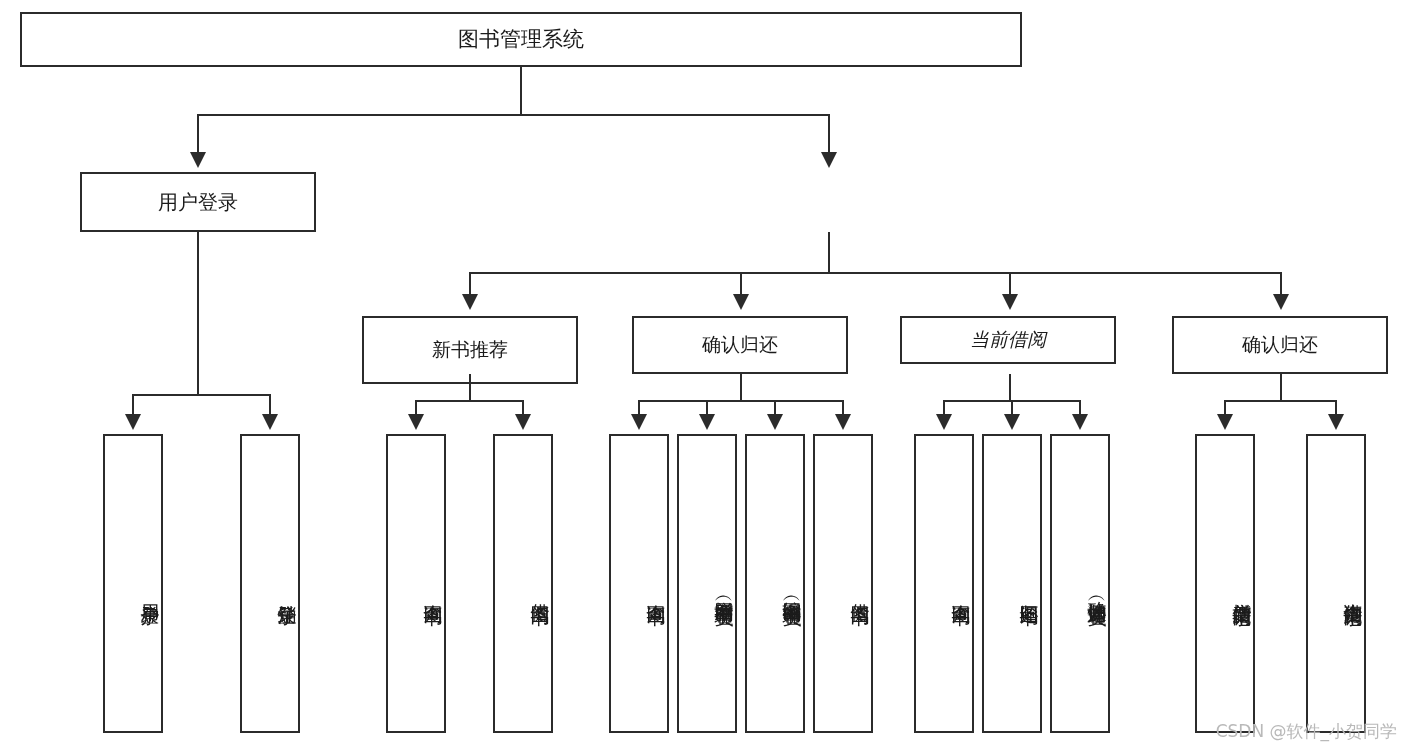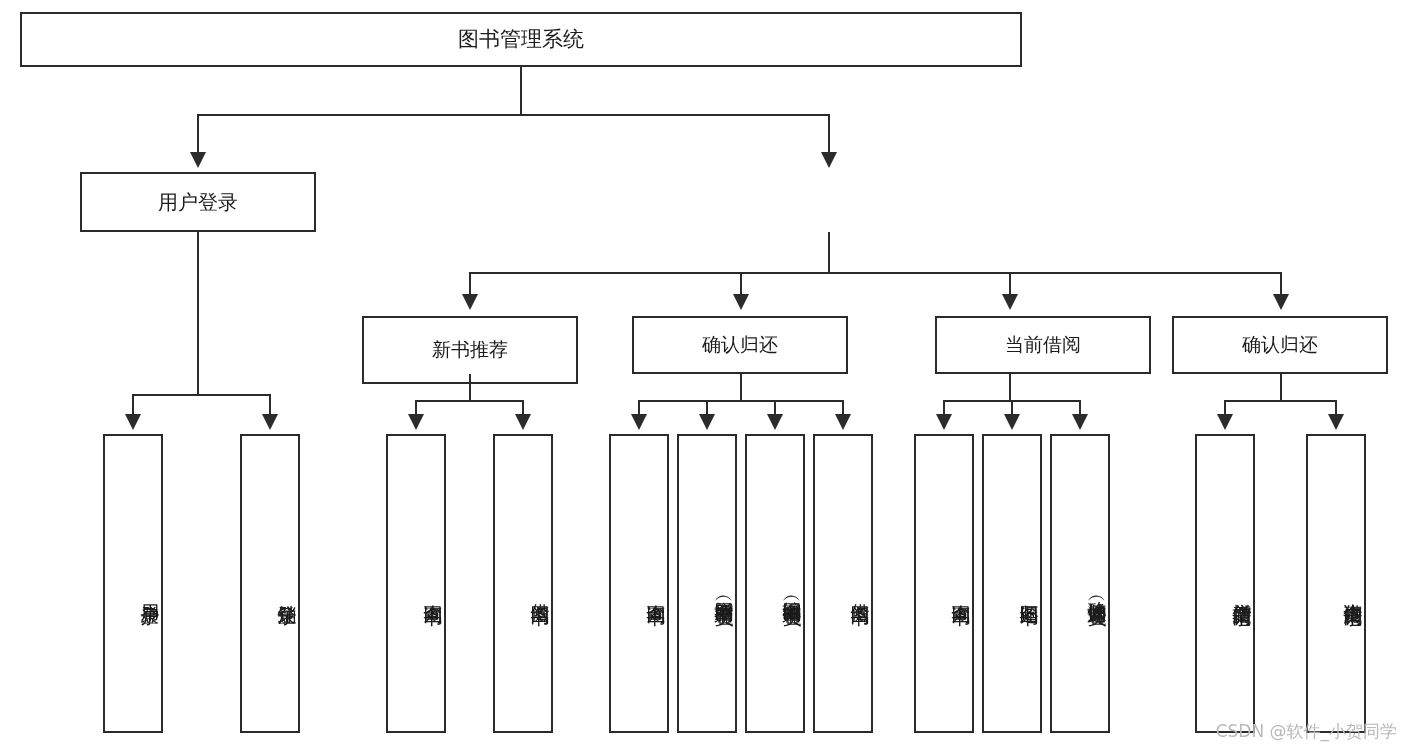--- a/index.html
+++ b/index.html
@@ -107,21 +107,21 @@
 
   <div class="vline" style="left:1280px;top:272px;height:24px;"></div>
   <div class="arrow" style="left:1273px;top:294px;"></div>
 
   <div class="node lvl3" style="left:362px;top:316px;width:216px;height:68px;">
     <span>新书推荐</span>
   </div>
   <div class="node lvl3" style="left:632px;top:316px;width:216px;height:58px;">
     <span>确认归还</span>
   </div>
-  <div class="node lvl3" style="left:935px;top:316px;width:216px;height:58px;">
+  <div class="node lvl3" style="left:900px;top:316px;width:216px;height:48px;font-style:italic;">
     <span>当前借阅</span>
   </div>
   <div class="node lvl3" style="left:1172px;top:316px;width:216px;height:58px;">
     <span>确认归还</span>
   </div>
 
   <div class="vline" style="left:469px;top:374px;height:28px;"></div>
   <div class="hline" style="left:415px;top:400px;width:108px;"></div>
   <div class="vline" style="left:415px;top:400px;height:16px;"></div>
   <div class="arrow" style="left:408px;top:414px;"></div>

